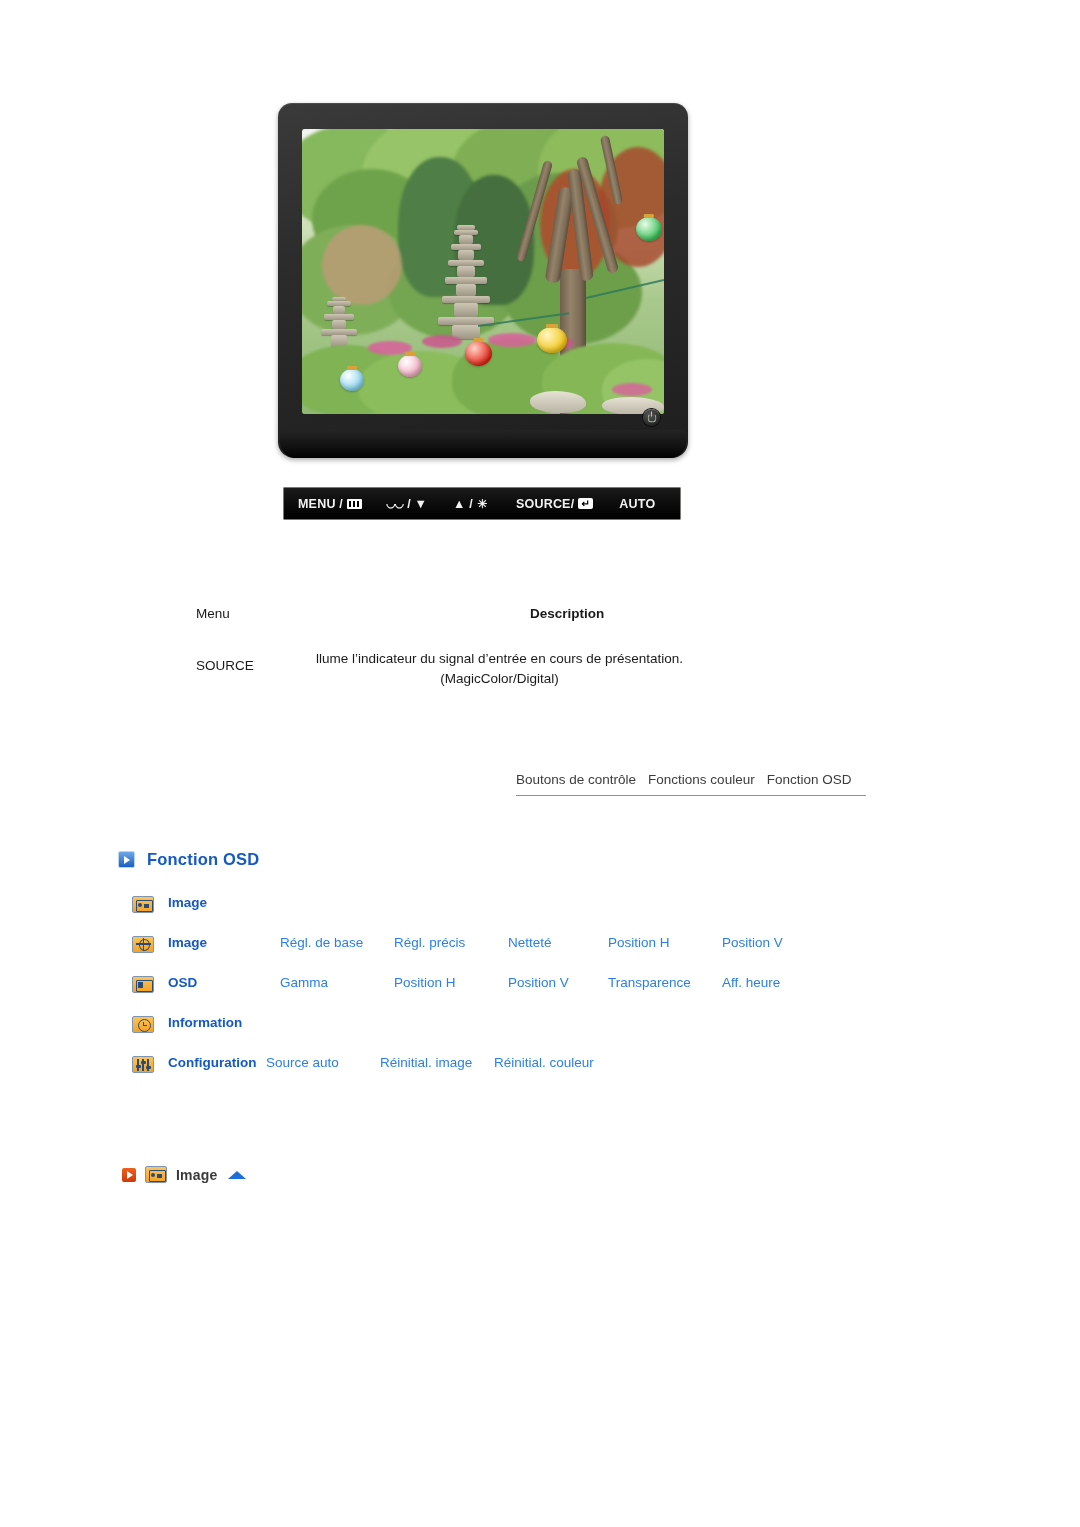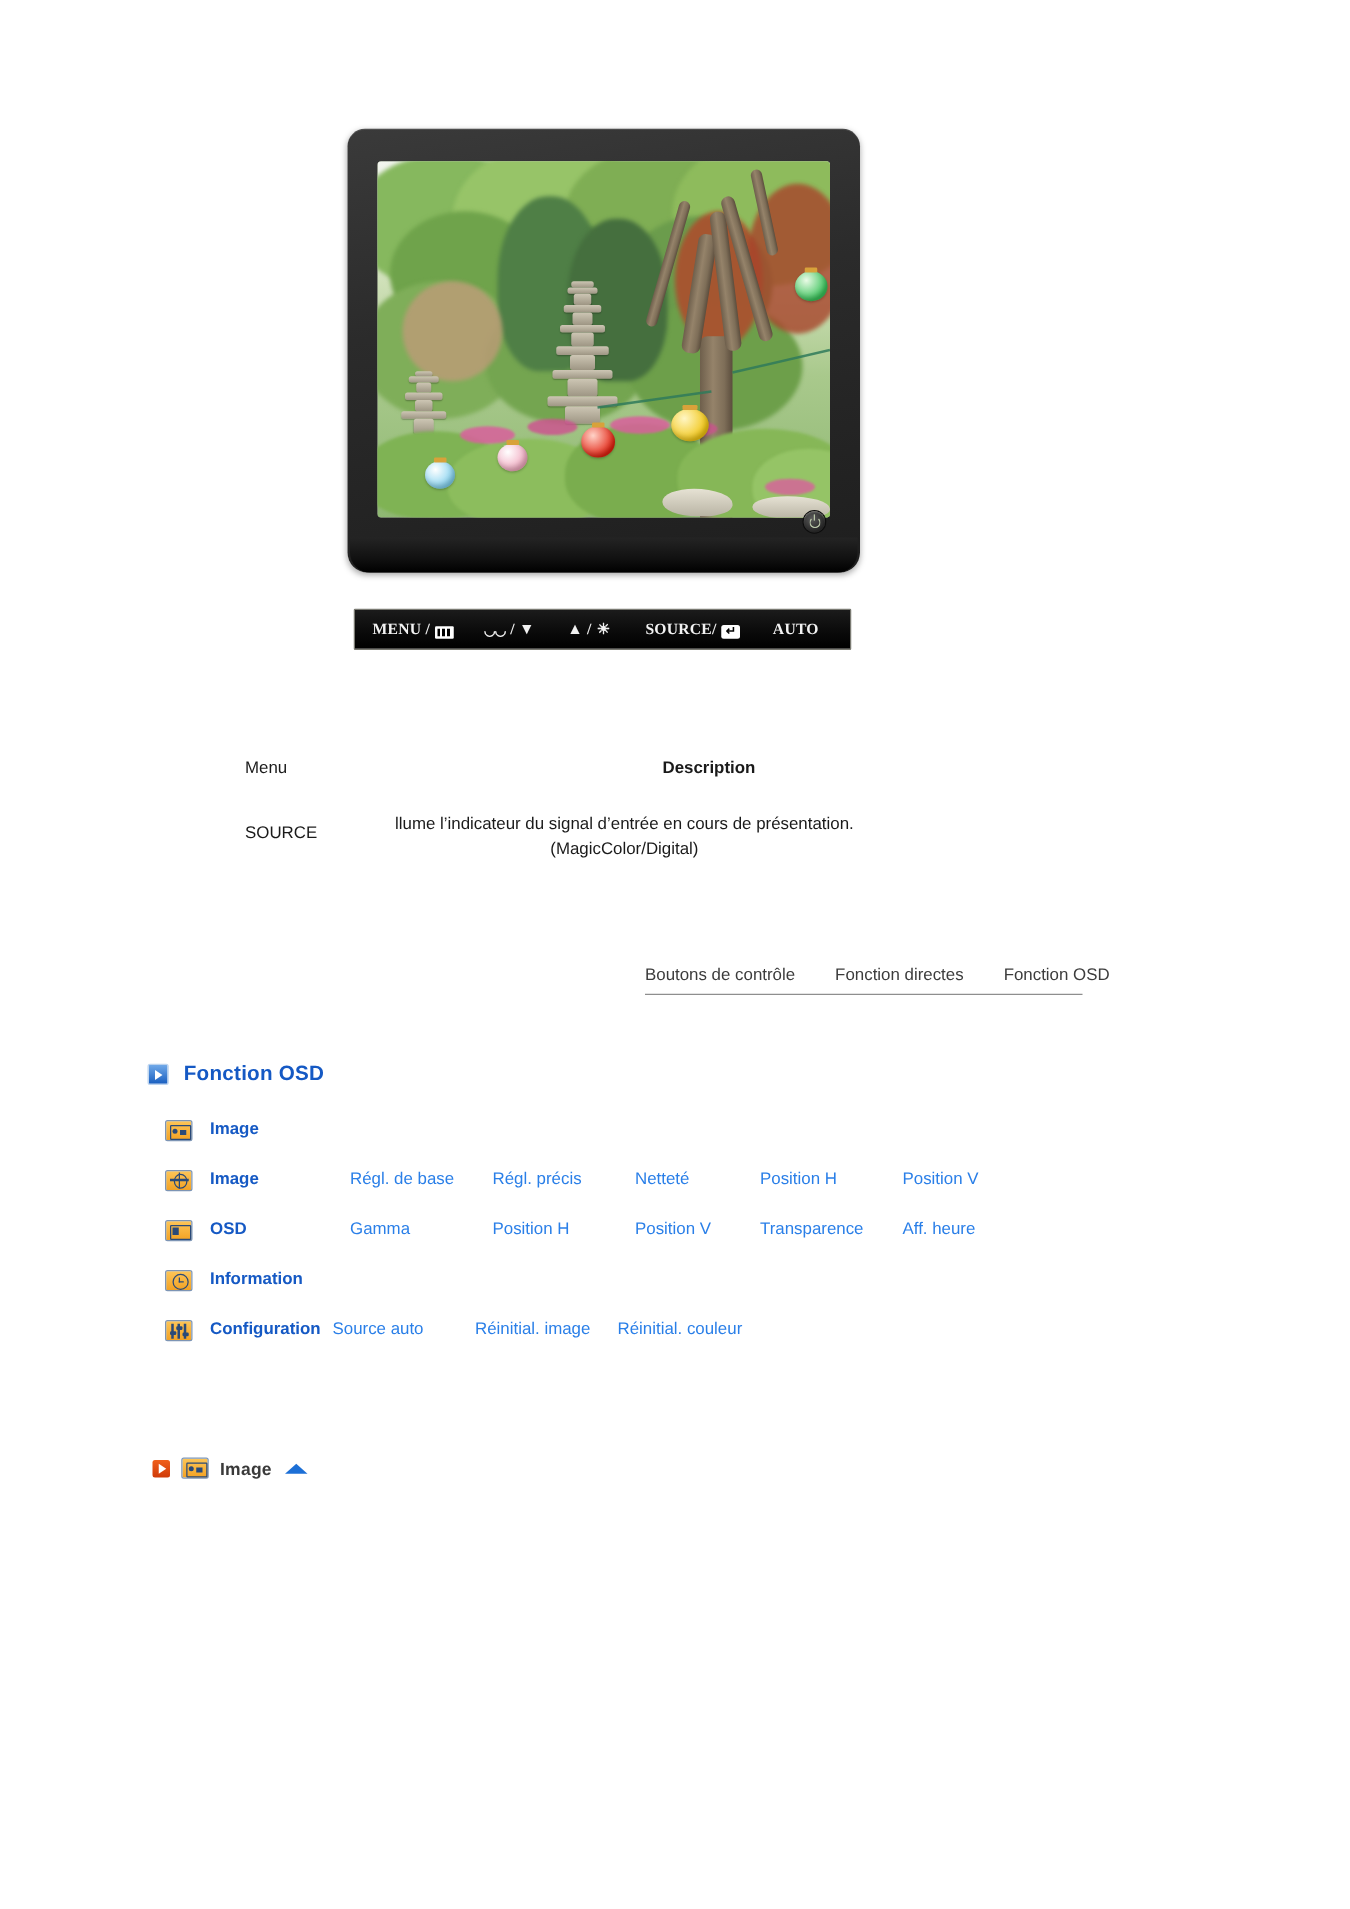--- a/index.html
+++ b/index.html
@@ -149,24 +149,24 @@
     display: flex;
     align-items: center;
     border-radius: 1px;
   }
   .cb-item {
     color: #f2f2f2;
     font-size: 12.5px;
     font-weight: bold;
     letter-spacing: .2px;
     display: flex;
-    align-items: flex-end;
+    align-items: center;
     gap: 4px;
     white-space: nowrap;
-    font-family: Liberation Serif, serif;
+    font-family: Liberation Sans, sans-serif;
   }
   .cb-menu { margin-left: 14px; }
   .cb-down { margin-left: 24px; }
   .cb-up   { margin-left: 26px; }
   .cb-src  { margin-left: 28px; }
   .cb-auto { margin-left: 26px; }
 
   .gl-menu {
     display: inline-block;
     width: 15px; height: 10px;
@@ -234,21 +234,21 @@
 
   
   #tabs {
     position: absolute;
     left: 516px;
     top: 772px;
     width: 350px;
     border-bottom: 1.5px solid #8e8e8e;
     padding-bottom: 8px;
     display: flex;
-    gap: 32px;
+    gap: 12px;
     font-size: 13.5px;
     color: #3c3c3c;
     white-space: nowrap;
   }
 
   
   #osd-heading {
     position: absolute;
     left: 118px;
     top: 850px;
@@ -509,21 +509,21 @@
     <span class="td-menu">SOURCE</span>
     <span class="td-desc">
       <span>llume l’indicateur du signal d’entrée en cours de présentation.</span><br>
       <span>(MagicColor/Digital)</span>
     </span>
   </div>
 </div>
 
 <div id="tabs">
   <span>Boutons de contrôle</span>
-  <span>Fonction directes</span>
+  <span>Fonctions couleur</span>
   <span>Fonction OSD</span>
 </div>
 
 <div id="osd-heading">
   <span class="arrow-badge"></span>
   <span class="h-text">Fonction OSD</span>
 </div>
 
 <div id="osd-matrix">
 

